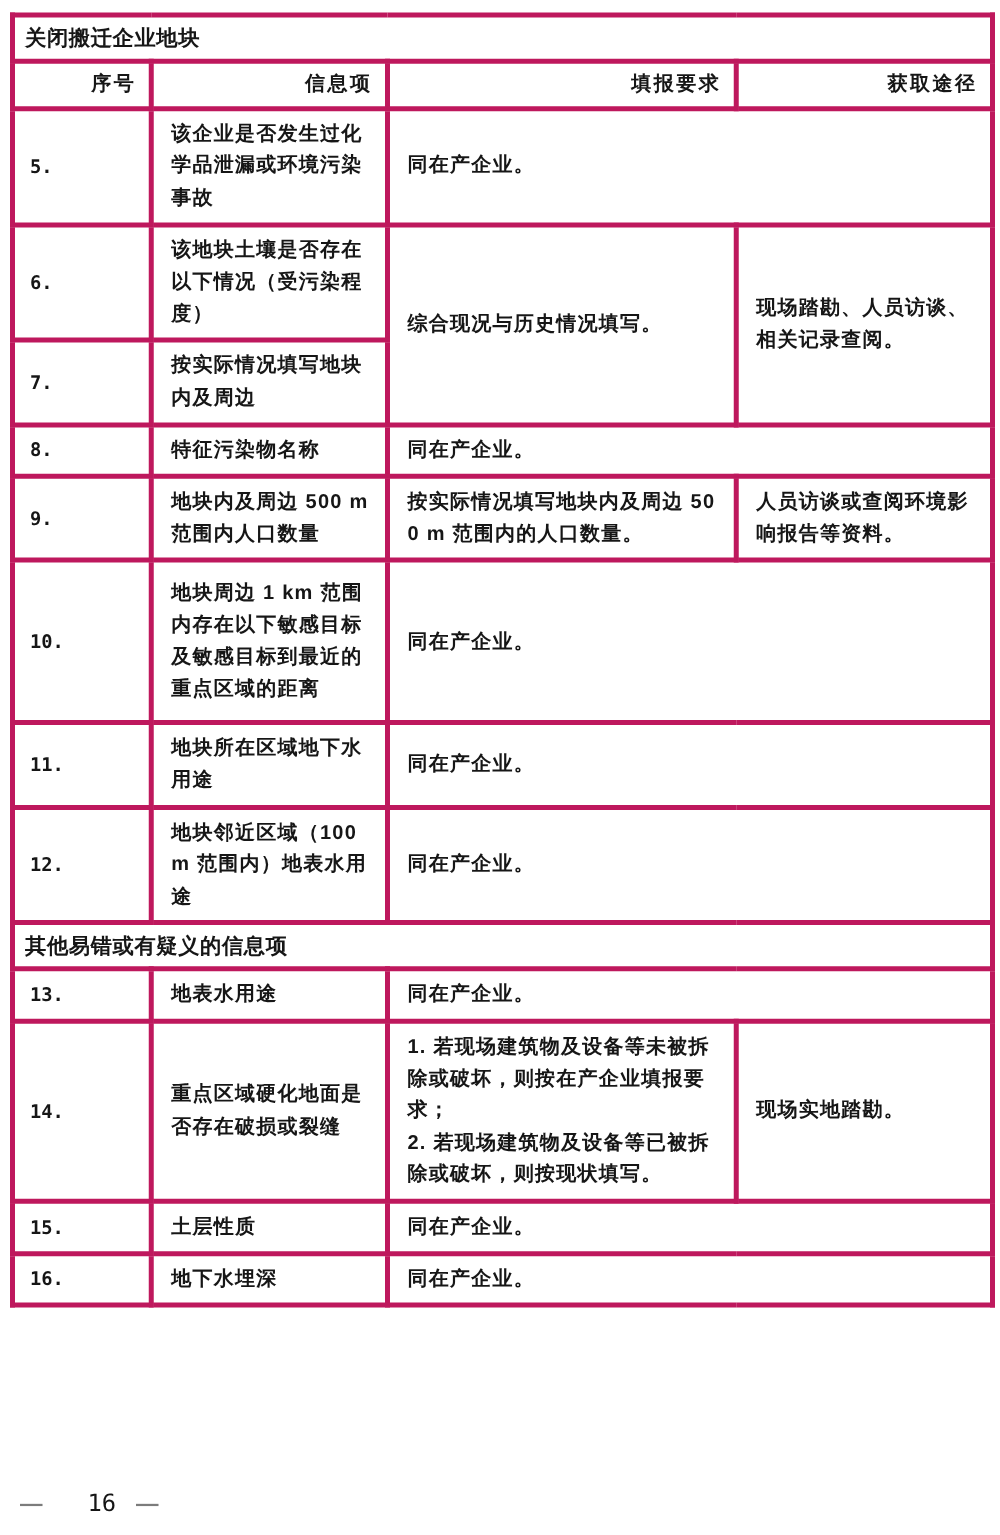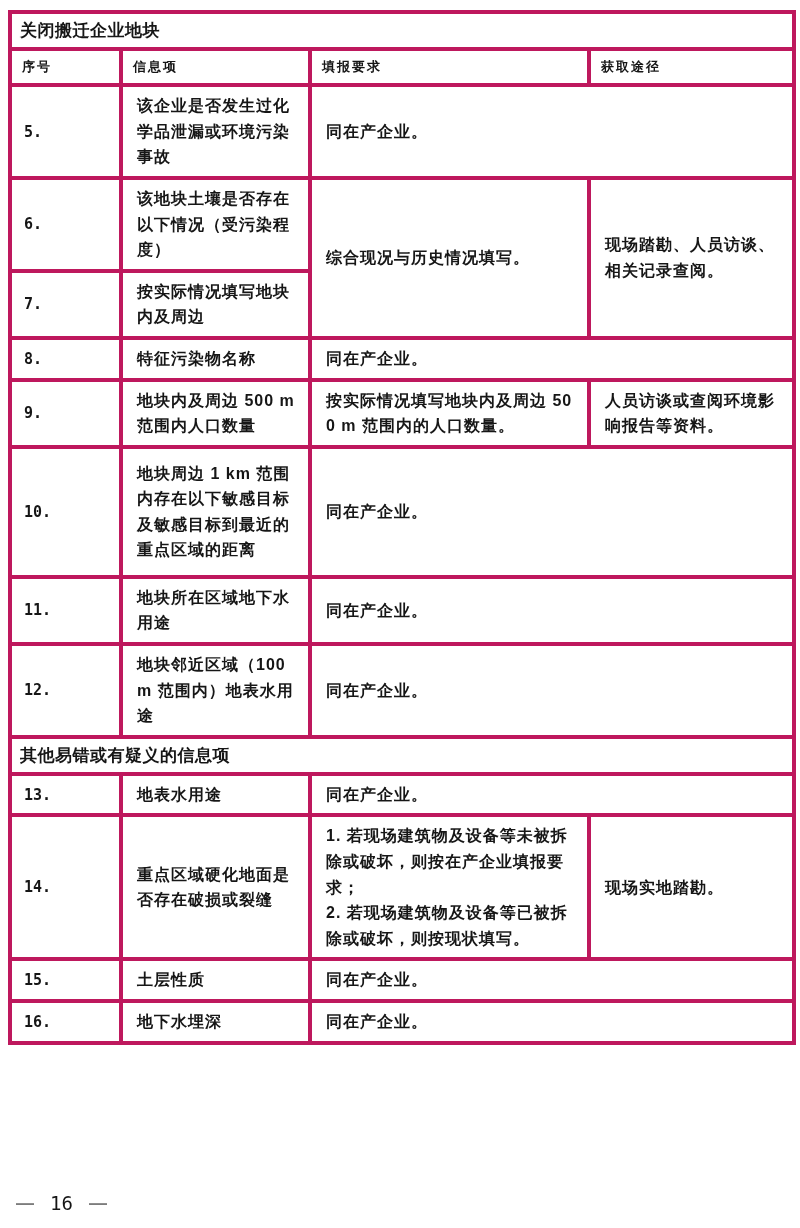--- a/index.html
+++ b/index.html
@@ -34,22 +34,22 @@
     letter-spacing: 1px;
     padding: 4px 10px;
     word-break: break-all;
   }
   .section-cell {
     font-size: 17px;
     padding: 3px 8px;
     letter-spacing: 0.5px;
   }
   .header-cell {
-    text-align: left;
-    font-size: 13px;
+    text-align: right;
+    font-size: 16px;
     letter-spacing: 2px;
   }
   .num-cell {
     font-family: "DejaVu Sans Mono", "Liberation Mono", monospace;
     font-size: 15px;
     letter-spacing: 0;
     padding-left: 12px;
   }
   .item-cell { padding: 6px 8px 6px 14px; }
   .req-cell { white-space: pre-line; padding: 6px 8px 6px 14px; }
@@ -66,20 +66,21 @@
   .footer .dash {
     color: #7c7c7c;
     font-weight: bold;
     font-size: 18px;
     letter-spacing: 0;
   }
   .footer .pagenum {
     font-family: "DejaVu Sans Mono", "Liberation Mono", monospace;
     font-size: 19px;
     color: #151515;
+    margin-left: 20px;
   }
 </style>
 </head>
 <body>
 
 <div class="page">
 
   <div class="doc-table">
     <table>
       <colgroup>

